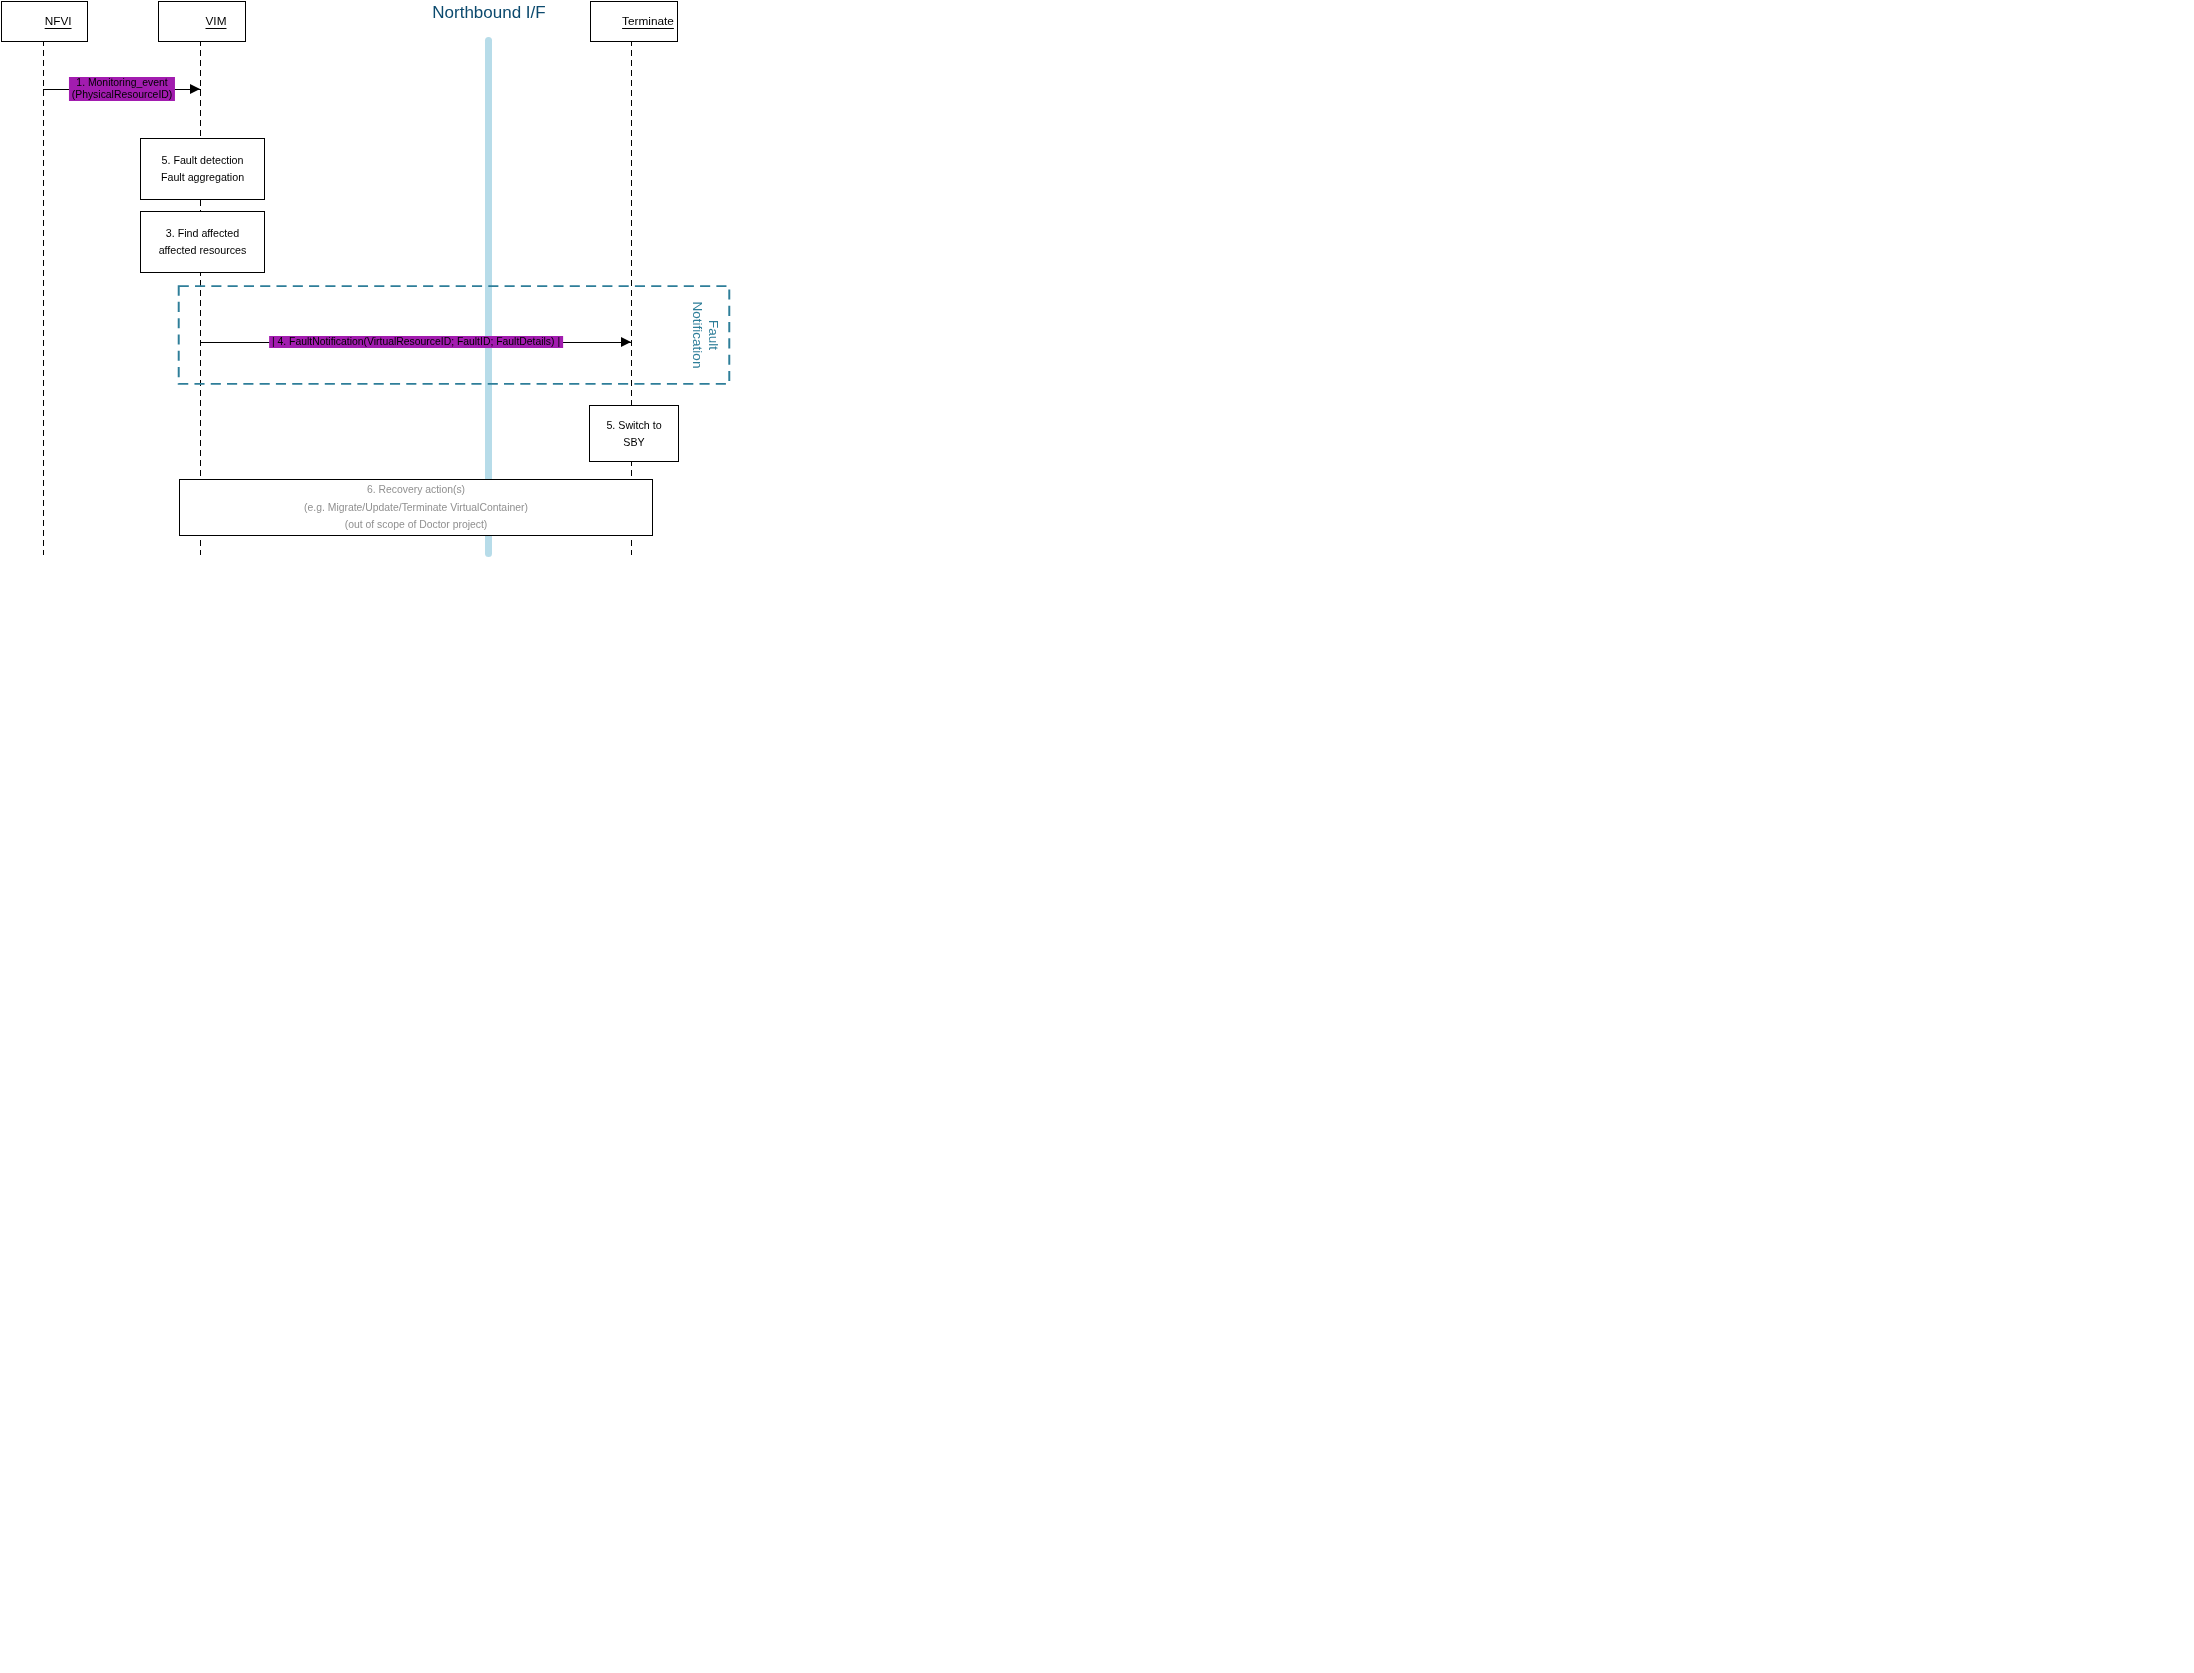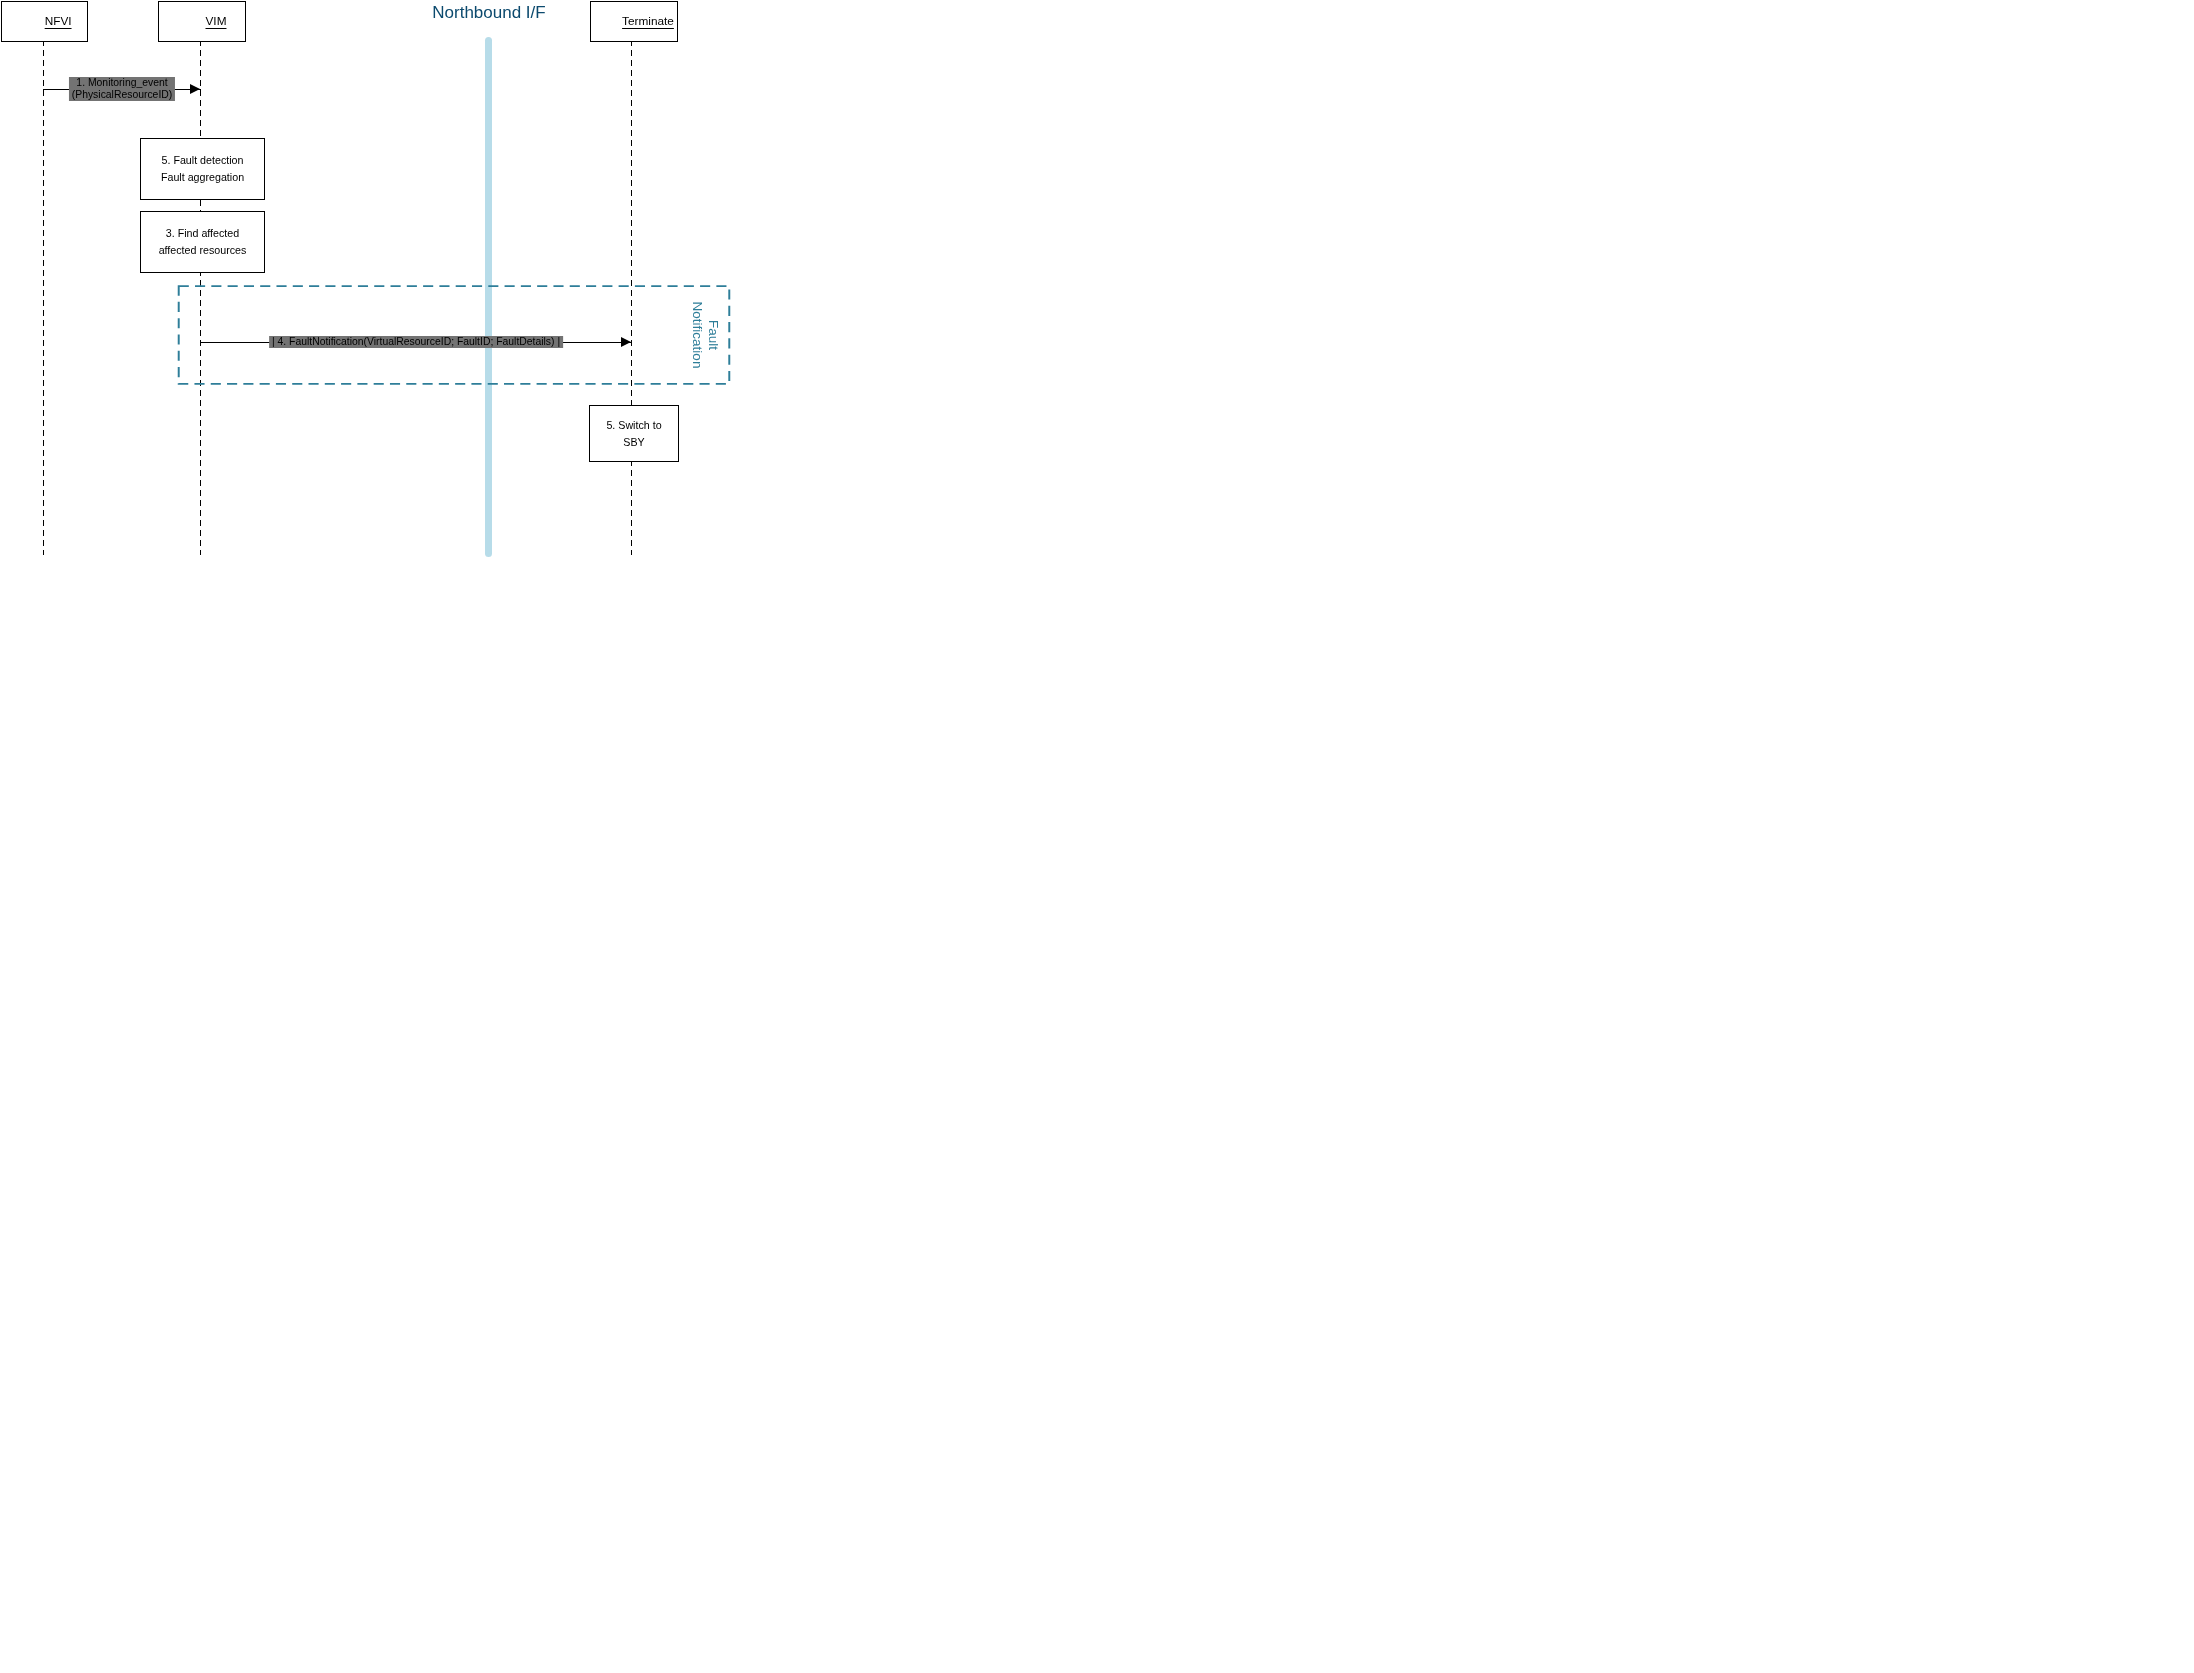--- a/index.html
+++ b/index.html
@@ -27,21 +27,21 @@
     position:absolute;left:416px;top:3.4px;width:146px;text-align:center;
     font-size:17px;color:#0c4a6e;z-index:5;
   }
   
   .msg-line{position:absolute;height:0;border-top:0.8px solid #000;z-index:3;}
   .arrowhead{
     position:absolute;width:0;height:0;z-index:4;
     border-left:10.7px solid #000;border-top:5.3px solid transparent;border-bottom:5.3px solid transparent;
   }
   .msg-text{
-    position:absolute;transform:translate(-50%,-50%);background:#737373;text-align:center;
+    position:absolute;transform:translate(-50%,-50%);background:#a21caf;text-align:center;
     font-size:10.4px;line-height:12px;padding:0 2.8px;z-index:4;white-space:nowrap;
   }
   
   .step{
     position:absolute;border:0.8px solid #000;background:#fff;z-index:4;
     display:flex;flex-direction:column;align-items:center;justify-content:center;
     text-align:center;font-size:10.7px;line-height:17px;
   }
   .step.gray{color:#909090;font-size:10.4px;line-height:17.4px;}
   
@@ -88,20 +88,25 @@
   <div class="step" style="left:140px;top:211px;width:123px;height:60px">
     <div>3. Find affected</div>
     <div>affected resources</div>
   </div>
 
   <div class="step" style="left:589px;top:405px;width:88px;height:55px">
     <div>5. Switch to</div>
     <div>SBY</div>
   </div>
 
+  <div class="step gray" style="left:179px;top:479px;width:472px;height:55px">
+    <div>6. Recovery action(s)</div>
+    <div>(e.g. Migrate/Update/Terminate VirtualContainer)</div>
+    <div>(out of scope of Doctor project)</div>
+  </div>
 
   <div class="actor" style="left:0.6px;width:85px">
     <span class="lbl">NFVI</span>
   </div>
   <div class="actor" style="left:158px;width:86px">
     <span class="lbl">VIM</span>
   </div>
   <div class="actor" style="left:590px;width:86px">
     <span class="lbl">Terminate</span>
   </div>

